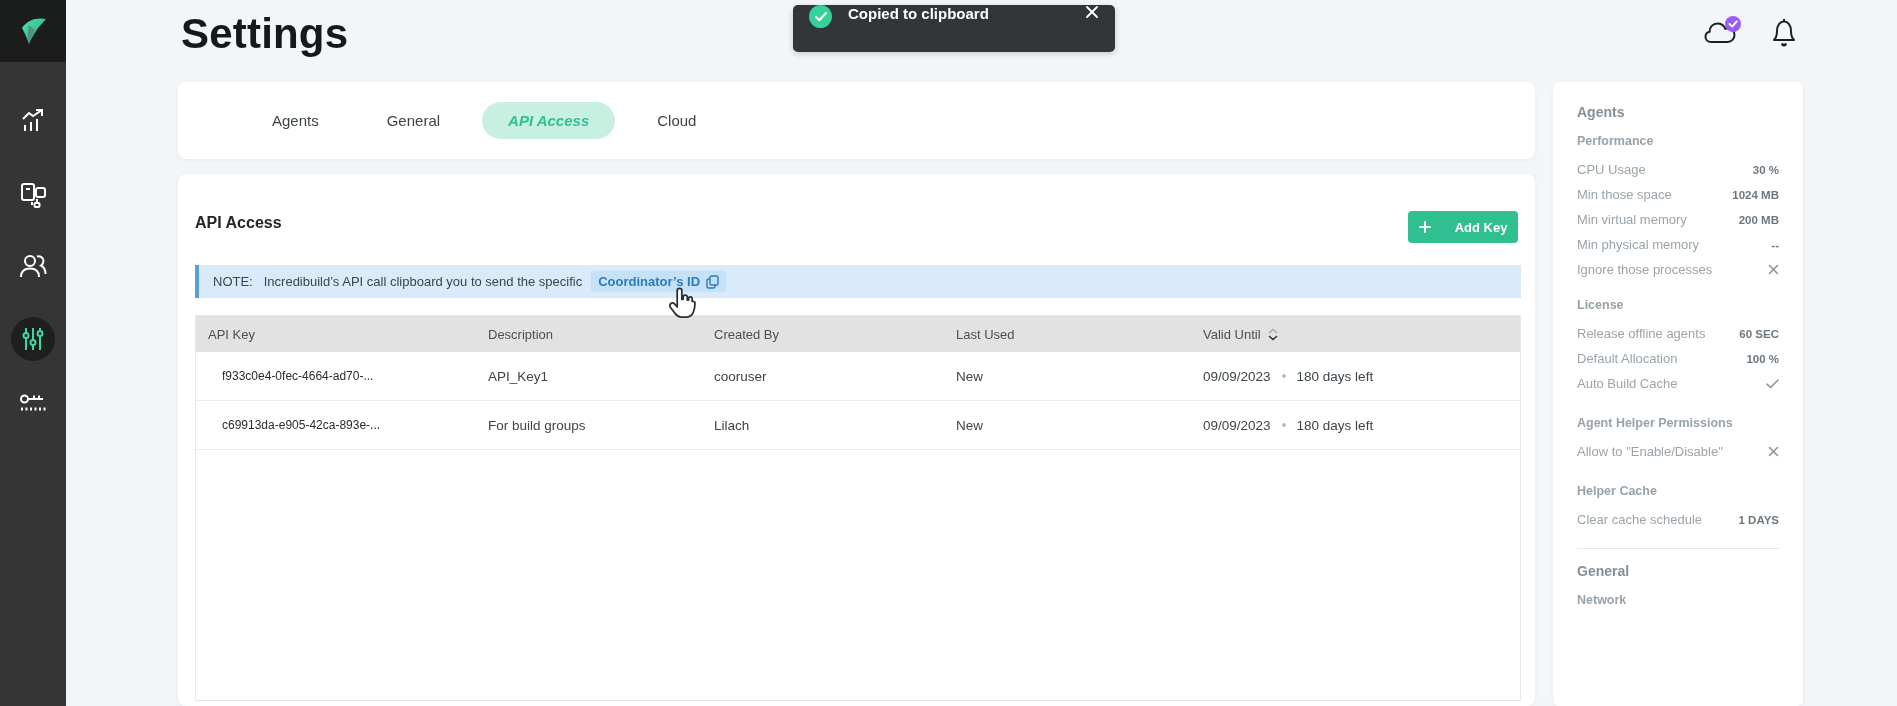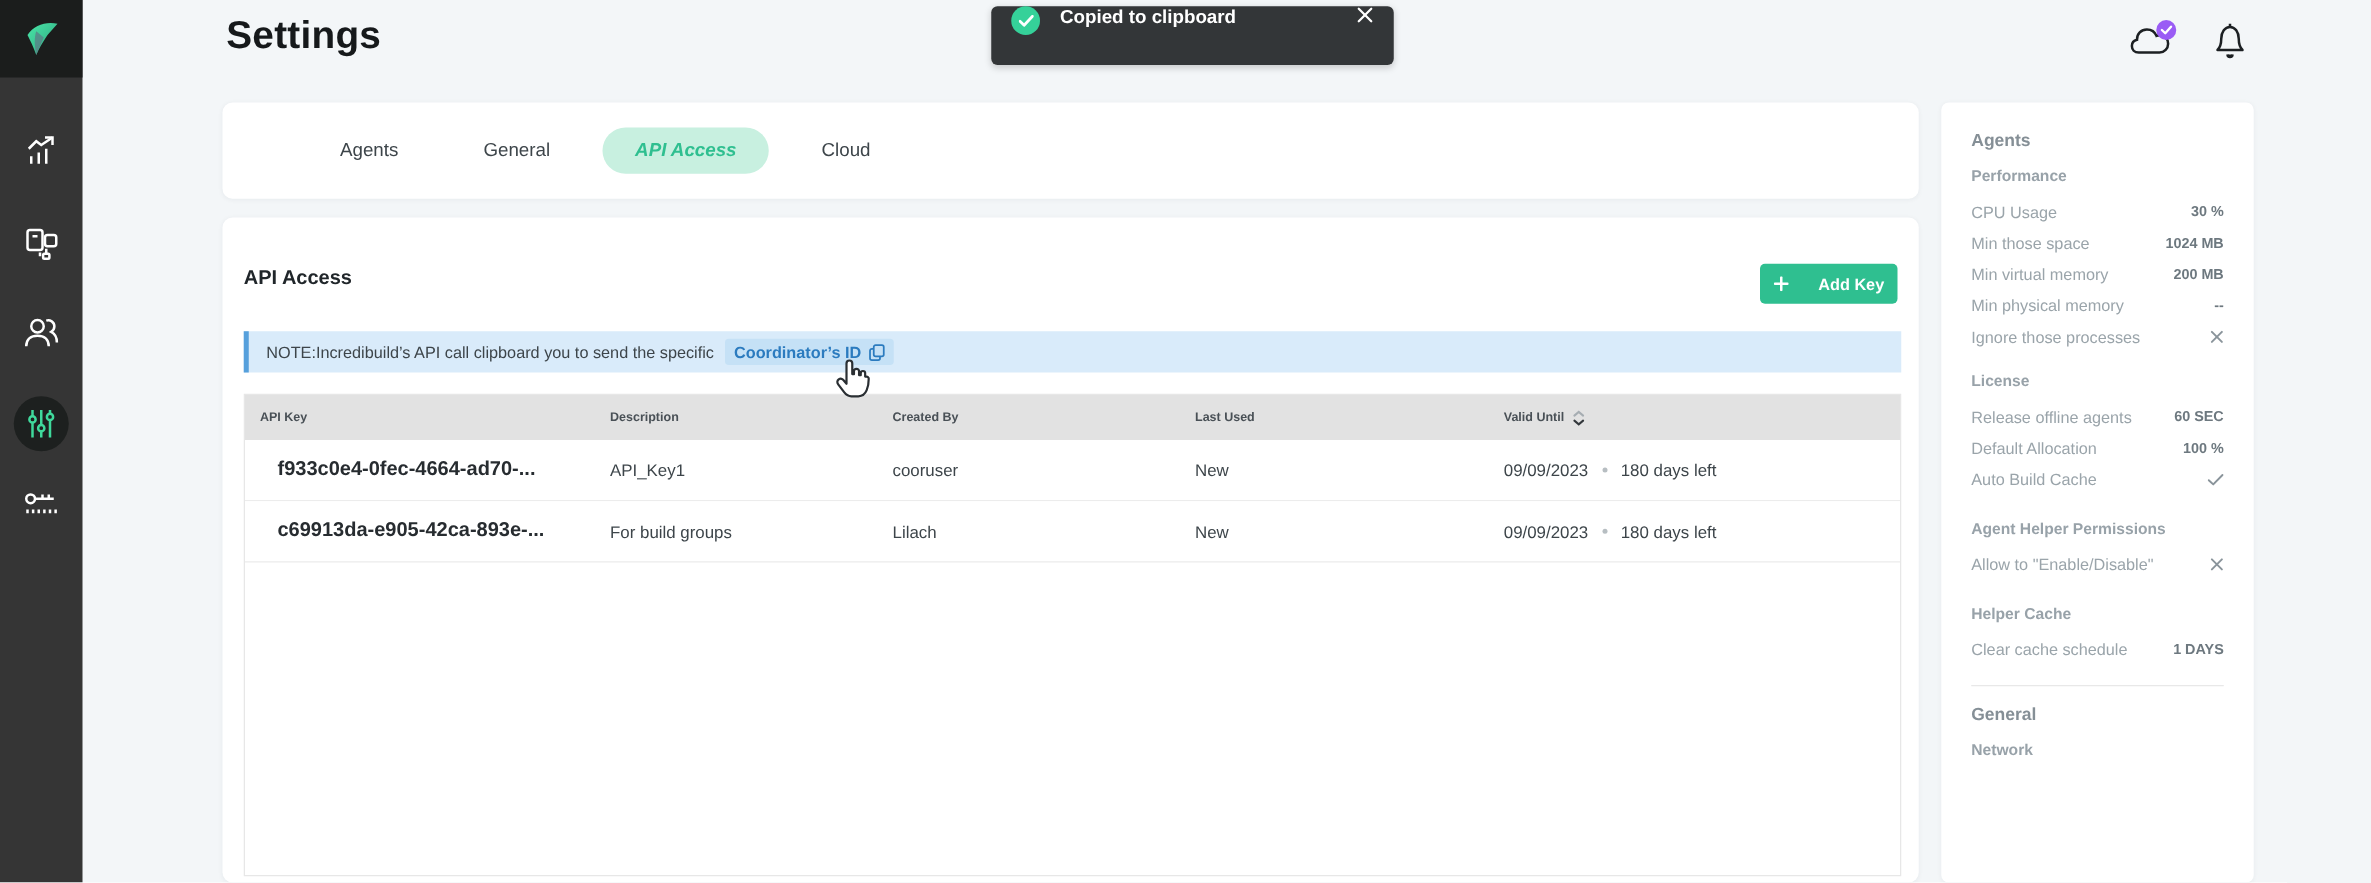--- a/index.html
+++ b/index.html
@@ -10,46 +10,46 @@
     background:#f3f6f8;
     overflow:hidden;
     color:#3d454a;
   }
   
   .sidebar { position:absolute; left:0; top:0; width:66px; height:706px; background:#353535; z-index:5; }
   .logo-block { width:66px; height:62px; background:#1b1d1c; display:flex; align-items:center; justify-content:center; }
   .nav-icon { position:absolute; left:0; width:66px; display:flex; justify-content:center; cursor:pointer; }
   .nav-circle { position:absolute; left:11px; top:317px; width:44px; height:44px; border-radius:50%; background:#1d201f; display:flex; align-items:center; justify-content:center; cursor:pointer; }
   
-  .page-title { position:absolute; left:181px; top:10px; font-size:31px; font-weight:bold; color:#16191b; letter-spacing:.2px; }
+  .page-title { position:absolute; left:181px; top:10px; font-size:42px; font-weight:bold; color:#16191b; letter-spacing:.2px; }
   .toast { position:absolute; left:793px; top:5px; width:322px; height:47px; background:#333638; border-radius:5px; display:flex; align-items:flex-start; padding:0 16px; z-index:20; box-shadow:0 2px 6px rgba(0,0,0,.18); }
   .toast-check { width:23px; height:23px; border-radius:50%; background:#35d199; display:flex; align-items:center; justify-content:center; flex:0 0 auto; }
   .toast-msg { margin-left:16px; color:#ffffff; font-size:15px; font-weight:600; }
   .toast-close { margin-left:auto; cursor:pointer; display:flex; align-items:center; }
   .hdr-icon { position:absolute; cursor:pointer; }
   
   .tabs-card { position:absolute; left:178px; top:82px; width:1357px; height:77px; background:#fff; border-radius:8px; box-shadow:0 1px 4px rgba(20,40,60,.05); display:flex; align-items:center; padding-left:60px; }
   .tab { font-size:15px; color:#3d454a; padding:10px 34px; cursor:pointer; }
   .tab.active { background:#c8f0e0; color:#2fbf90; font-weight:bold; font-style:italic; border-radius:20px; padding:10px 26px; margin:0 8px; }
   
   .main-card { position:absolute; left:178px; top:174px; width:1357px; height:532px; background:#fff; border-radius:8px; box-shadow:0 1px 4px rgba(20,40,60,.05); }
   .section-title { position:absolute; left:17px; top:40px; font-size:16px; font-weight:bold; color:#20262a; }
   .add-key-btn { position:absolute; left:1230px; top:37px; width:110px; height:32px; background:#2fbf90; border:none; border-radius:4px; color:#fff; font-size:13px; font-weight:bold; display:flex; align-items:center; justify-content:center; gap:24px; cursor:pointer; font-family:inherit; }
   .note-bar { position:absolute; left:17px; top:91px; width:1326px; height:33px; background:#d9ebfa; border-left:4px solid #56a0dc; display:flex; align-items:center; padding-left:14px; font-size:13px; }
-  .note-label { font-weight:normal; color:#3d454a; margin-right:0; }
+  .note-label { font-weight:normal; color:#3d454a; margin-right:11px; }
   .note-text { color:#3d454a; }
   .coord-link { margin-left:9px; background:#c5e1f6; border-radius:3px; padding:3px 7px; color:#2b7bbf; font-weight:bold; font-size:13px; display:flex; align-items:center; gap:6px; cursor:pointer; }
   
   .table { position:absolute; left:17px; top:141px; width:1326px; height:386px; border:1px solid #e7e7e7; }
   .thead { height:36px; background:#e2e2e2; display:grid; grid-template-columns:292px 226px 242px 247px 1fr; align-items:center; }
-  .th { font-size:10px; font-weight:700; color:#495056; display:flex; align-items:center; gap:7px;text-align:center; }
+  .th { font-size:13px; font-weight:400; color:#495056; display:flex; align-items:center; gap:7px;text-align:center; }
   .th:first-child { padding-left:12px; }
   .trow { height:49px; display:grid; grid-template-columns:292px 226px 242px 247px 1fr; align-items:center; border-bottom:1px solid #ececec; background:#fff; }
   .td { font-size:13.5px; color:#3d454a; }
-  .td.key { padding-left:26px; font-weight:bold; font-size:16px; color:#272c30; }
+  .td.key { padding-left:26px; font-weight:normal; font-size:12px; color:#272c30; }
   .td.valid { display:flex; align-items:center; }
   .dot-sep { width:4px; height:4px; border-radius:50%; background:#b7bec2; margin:0 11px; }
   .sort-ctl { display:flex; flex-direction:column; gap:1px; cursor:pointer; }
   
   .summary { position:absolute; left:1553px; top:82px; width:250px; height:624px; background:#fff; border-radius:6px; box-shadow:0 1px 4px rgba(20,40,60,.05); }
   .summary-head { height:80px; background:#5cd4a2; border-radius:6px 6px 0 0; display:flex; align-items:center; padding-left:25px; }
   .summary-head span { color:#fff; font-size:20px; font-weight:bold; letter-spacing:.3px; }
   .summary-body { padding:22px 24px 0 24px; }
   .sec-title { font-size:14px; font-weight:bold; color:#858f96; margin-bottom:14px; }
   .sub-title { font-size:12.5px; font-weight:bold; color:#98a2a9; margin:16px 0 9px 0; }

